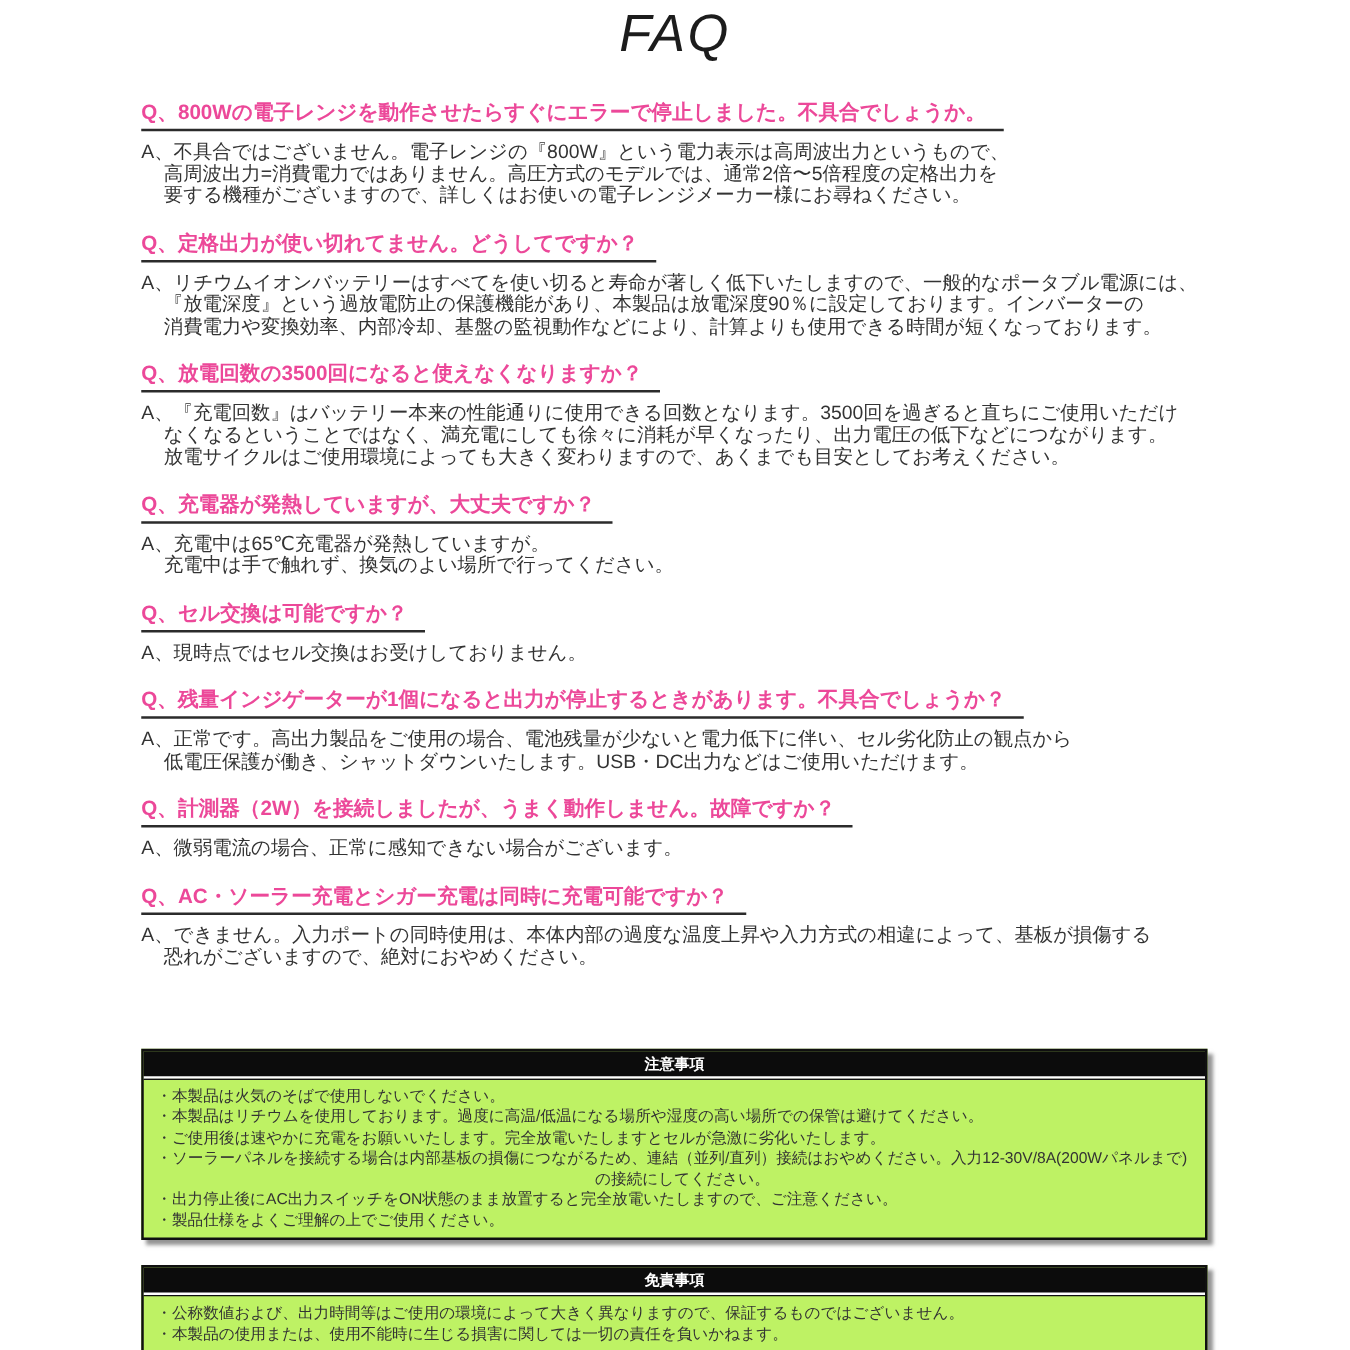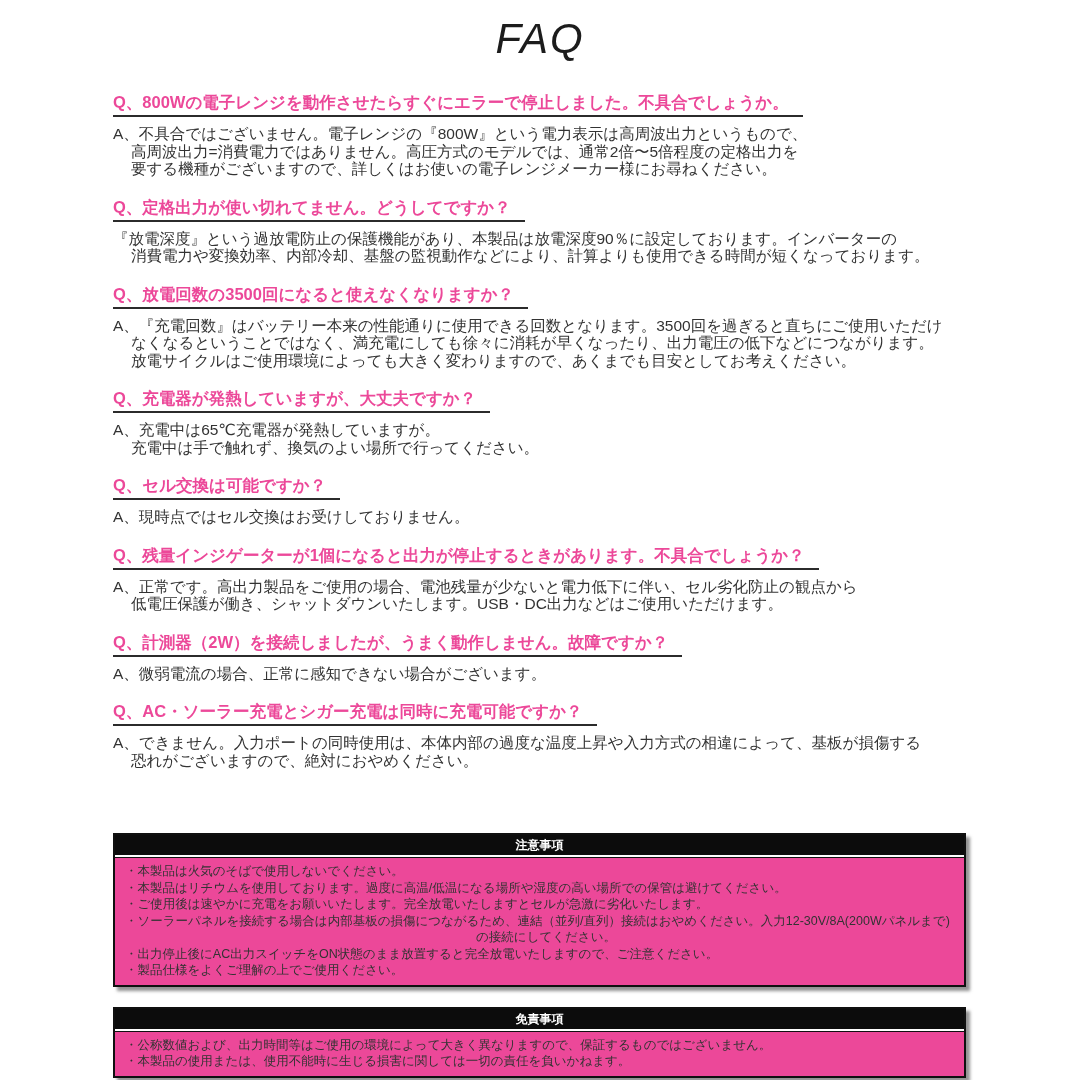--- a/index.html
+++ b/index.html
@@ -7,21 +7,21 @@
   body {
     font-family: "Liberation Sans", "DejaVu Sans", sans-serif;
     color: #333333;
   }
   .page {
     position: relative;
     width: 1080px;
     height: 1080px;
     background: #ffffff;
     overflow: hidden;
-    padding-top: 16px;
+    padding-top: 4px;
     border-radius: 22px;
   }
   .page-title {
     text-align: center;
     font-size: 42px;
     line-height: 46px;
     font-style: italic;
     font-weight: 500;
     letter-spacing: 2px;
     color: #1c1c1c;
@@ -50,21 +50,21 @@
     line-height: 17.5px;
     color: #333333;
   }
   .a-line { padding-left: 18px; }
   .a-line:first-child { padding-left: 0; }
 
   .box {
     margin-top: 64px;
     width: 853px;
     border: 2px solid #101010;
-    background: #ec4899;
+    background: #bef264;
     box-shadow: 4px 4px 3px rgba(60,60,60,0.55);
   }
   .box + .box { margin-top: 20px; }
   .box-header {
     background: #0c0c0c;
     color: #ffffff;
     font-size: 12px;
     line-height: 16px;
     font-weight: bold;
     text-align: center;
@@ -94,20 +94,21 @@
       <div class="a">
         <div class="a-line">A、不具合ではございません。電子レンジの『800W』という電力表示は高周波出力というもので、</div>
         <div class="a-line">高周波出力=消費電力ではありません。高圧方式のモデルでは、通常2倍〜5倍程度の定格出力を</div>
         <div class="a-line">要する機種がございますので、詳しくはお使いの電子レンジメーカー様にお尋ねください。</div>
       </div>
     </section>
 
     <section class="qa">
       <div class="q"><span class="q-text">Q、定格出力が使い切れてません。どうしてですか？</span></div>
       <div class="a">
+        <div class="a-line">A、リチウムイオンバッテリーはすべてを使い切ると寿命が著しく低下いたしますので、一般的なポータブル電源には、</div>
         <div class="a-line">『放電深度』という過放電防止の保護機能があり、本製品は放電深度90％に設定しております。インバーターの</div>
         <div class="a-line">消費電力や変換効率、内部冷却、基盤の監視動作などにより、計算よりも使用できる時間が短くなっております。</div>
       </div>
     </section>
 
     <section class="qa">
       <div class="q"><span class="q-text">Q、放電回数の3500回になると使えなくなりますか？</span></div>
       <div class="a">
         <div class="a-line">A、『充電回数』はバッテリー本来の性能通りに使用できる回数となります。3500回を過ぎると直ちにご使用いただけ</div>
         <div class="a-line">なくなるということではなく、満充電にしても徐々に消耗が早くなったり、出力電圧の低下などにつながります。</div>

